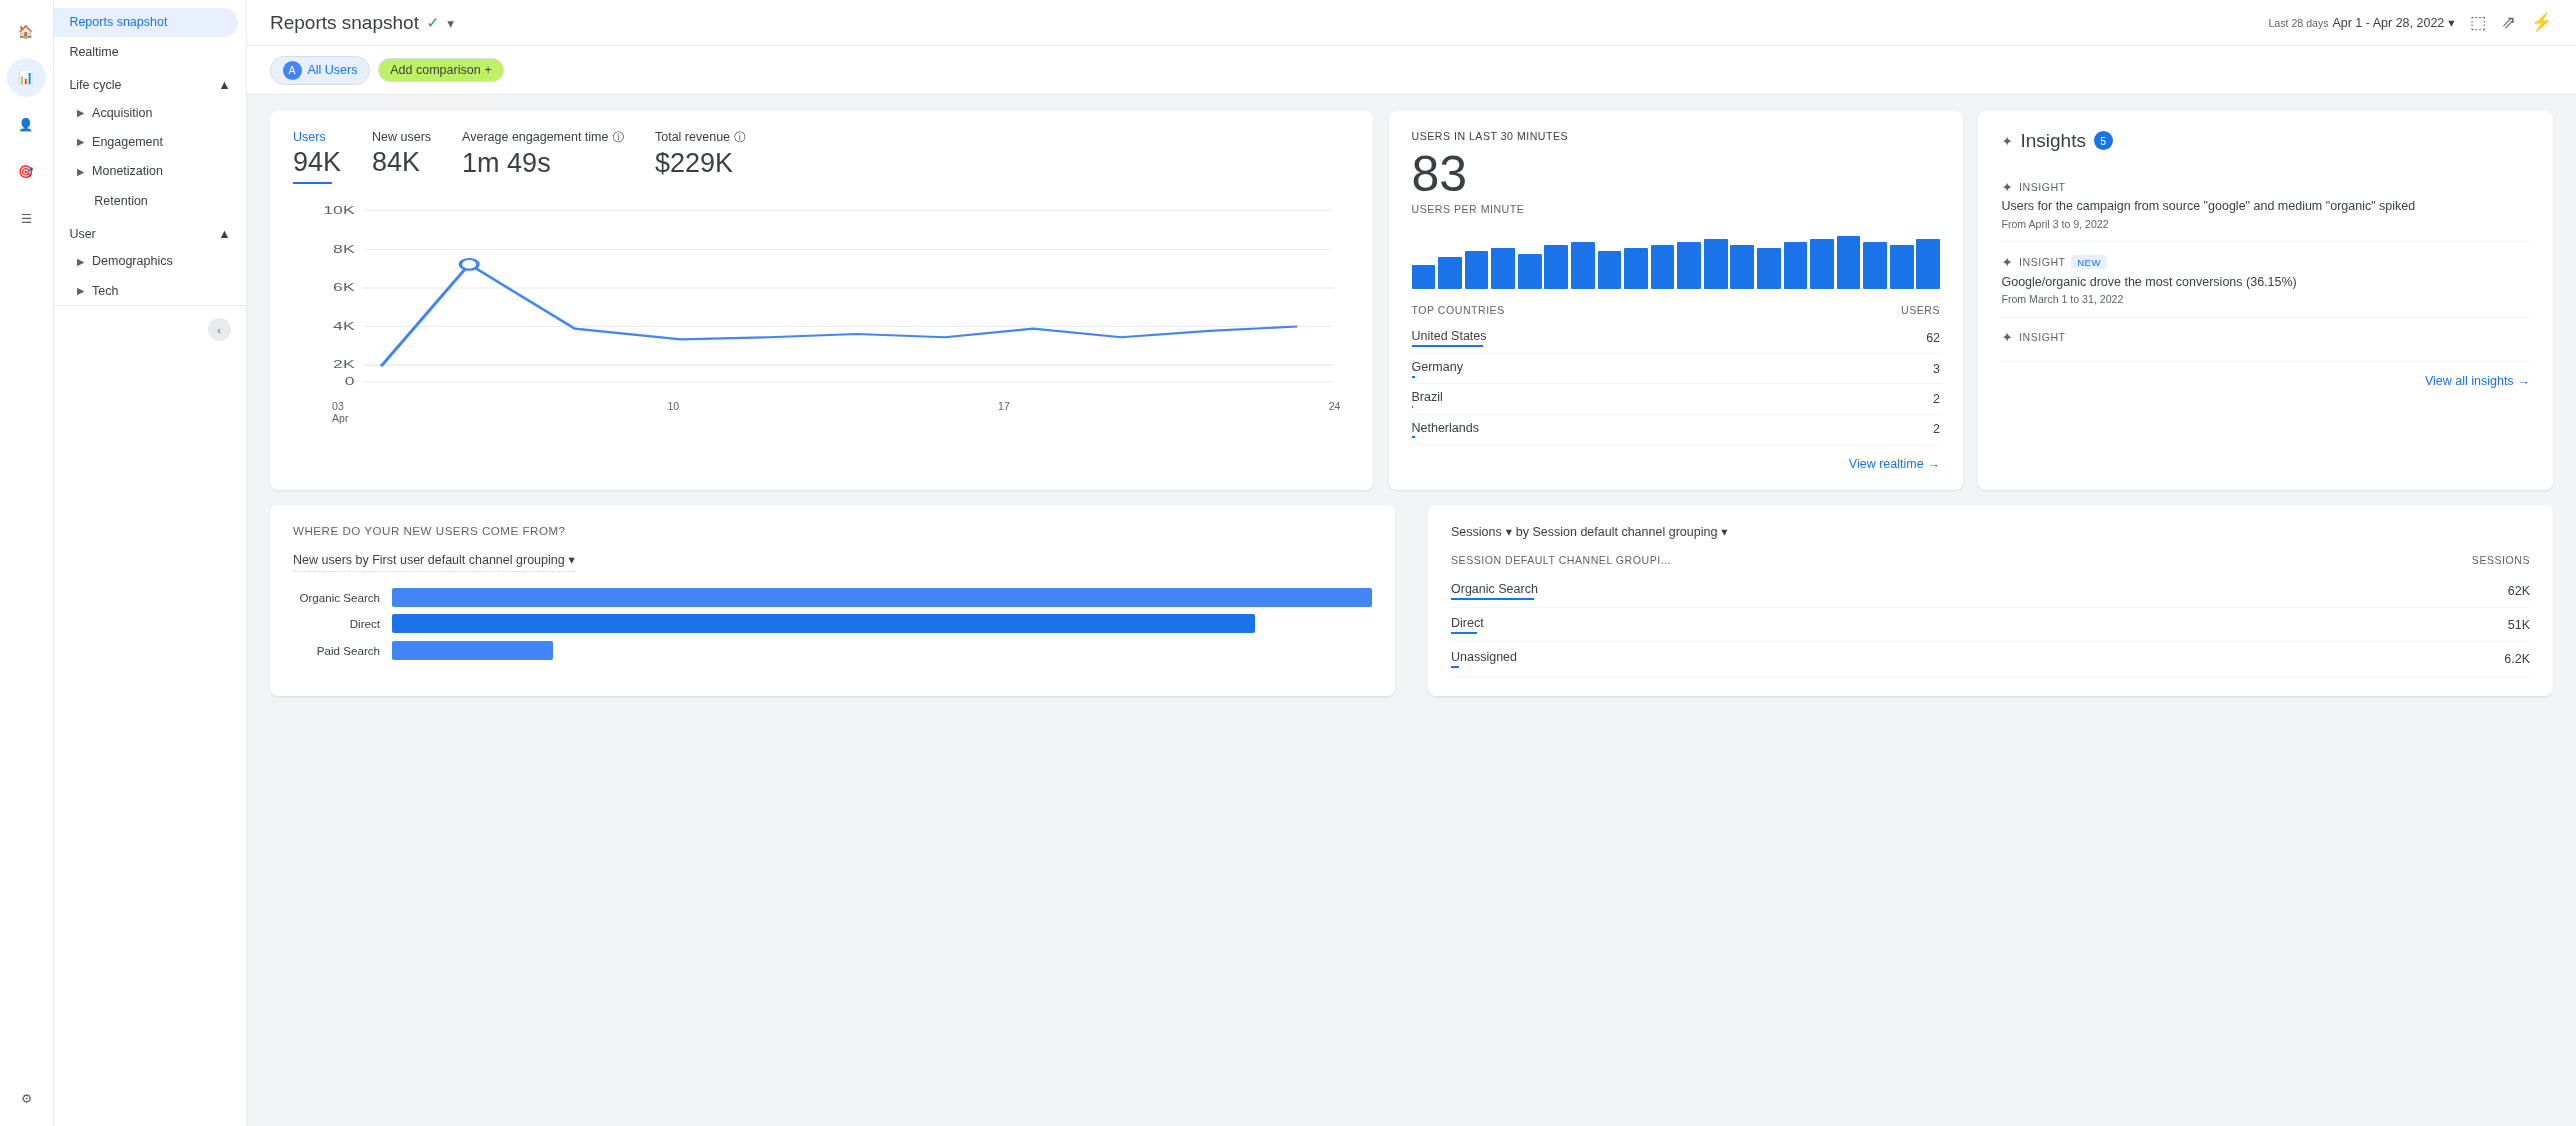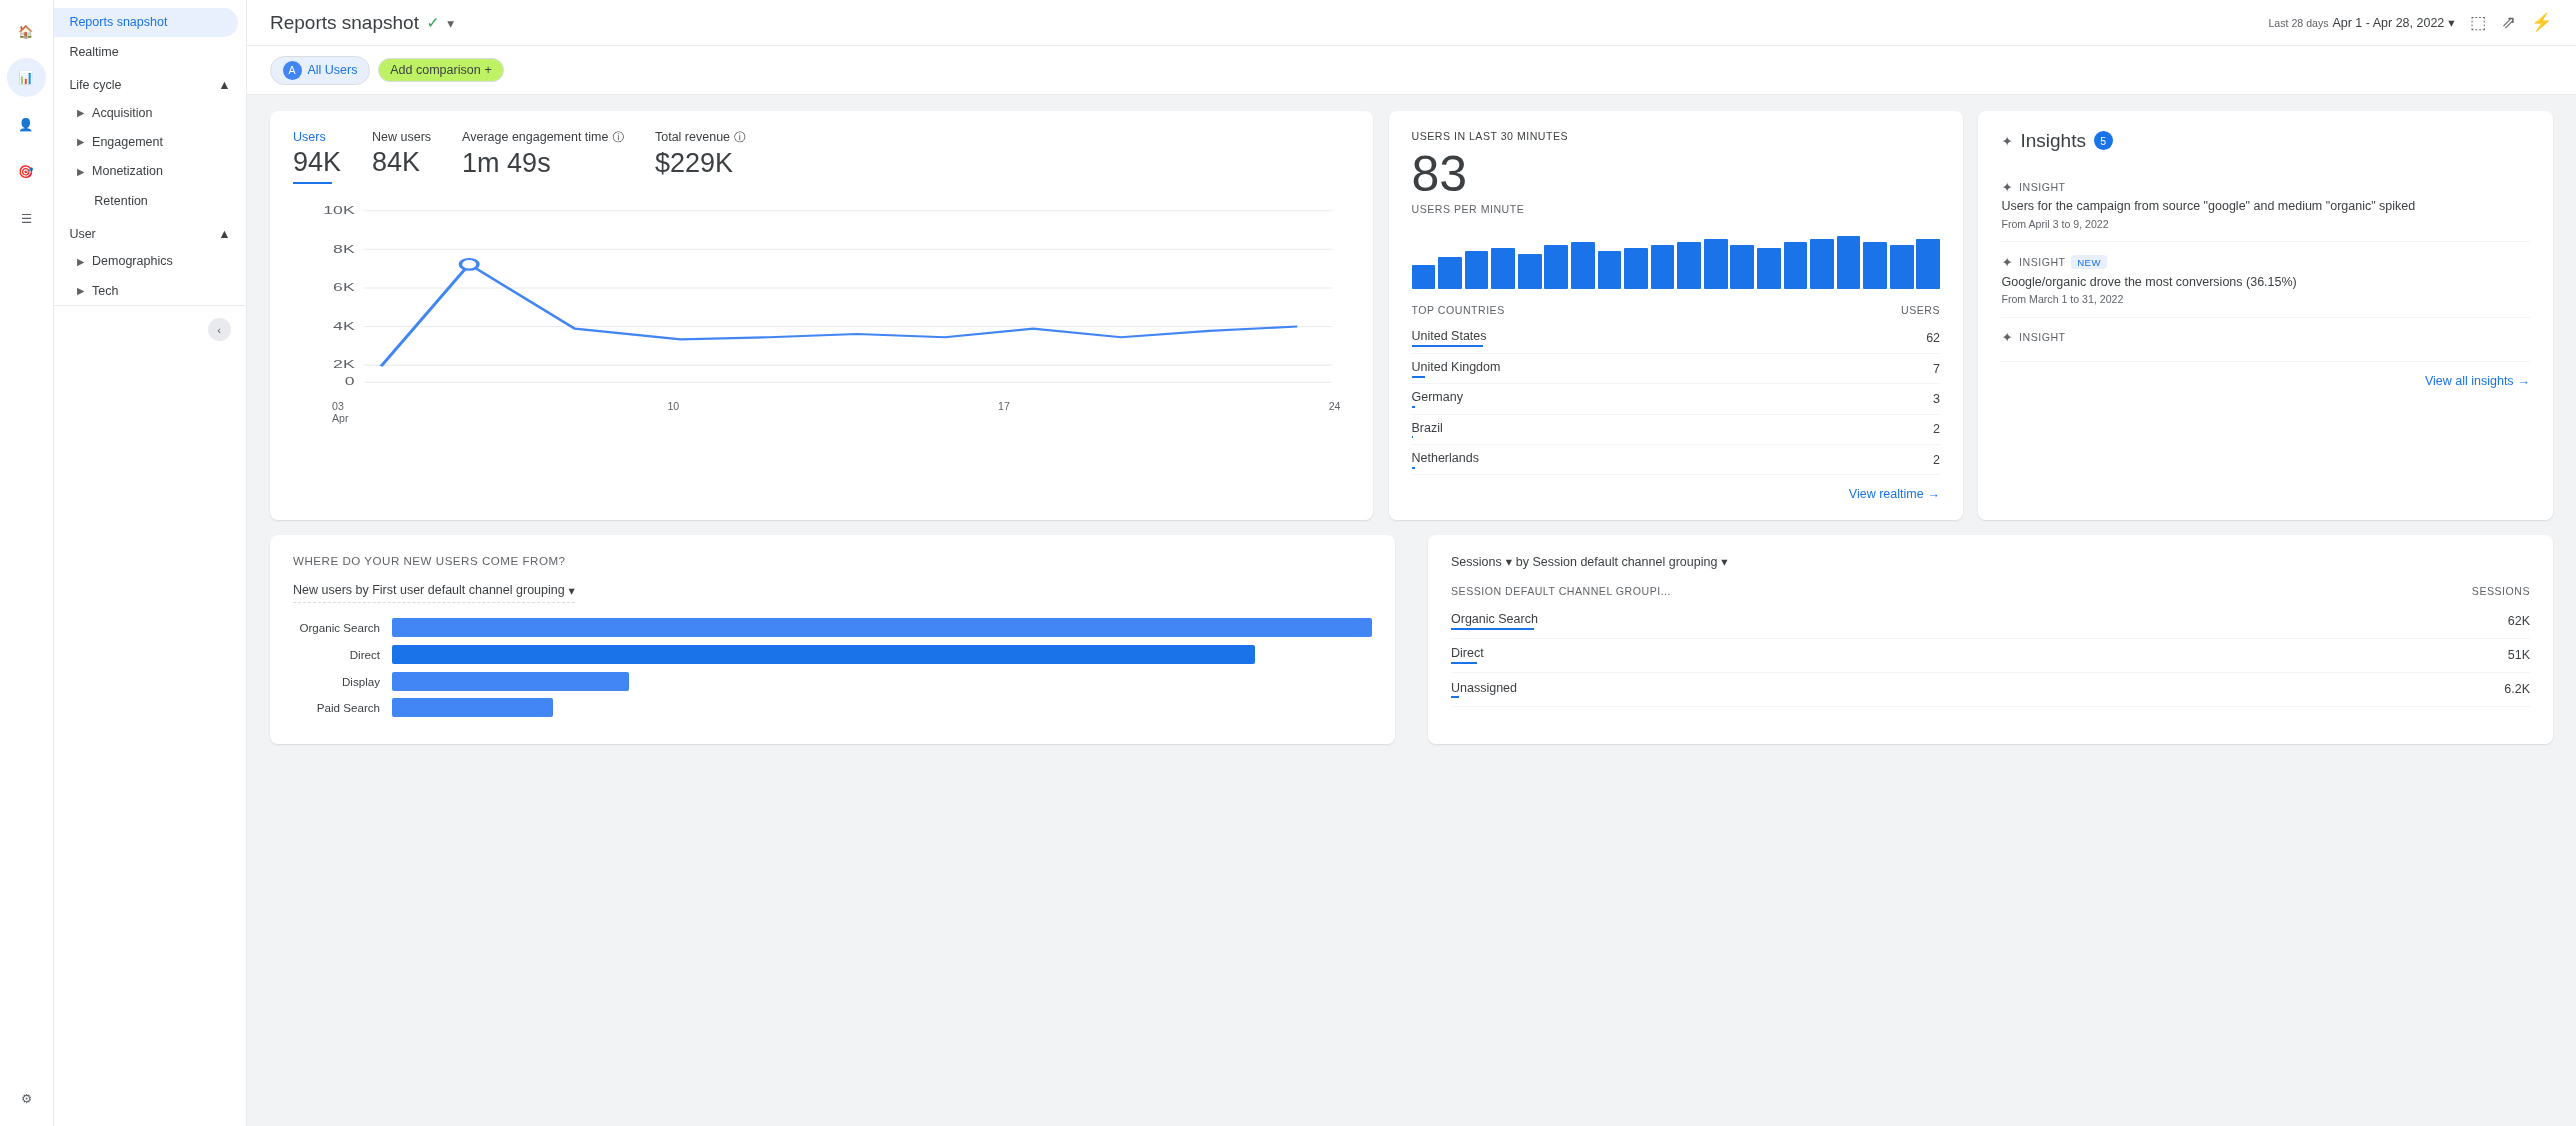--- a/index.html
+++ b/index.html
@@ -333,27 +333,20 @@
             </div>
             <div class="country-row">
               <div>
                 <div class="country-name">United States</div>
                 <div class="country-bar" style="width:95%;"></div>
               </div>
               <div class="country-count">62</div>
             </div>
             <div class="country-row">
               <div>
-                <div class="country-name">United Kingdom</div>
-                <div class="country-bar" style="width:15%;"></div>
-              </div>
-              <div class="country-count">7</div>
-            </div>
-            <div class="country-row">
-              <div>
                 <div class="country-name">Germany</div>
                 <div class="country-bar" style="width:7%;"></div>
               </div>
               <div class="country-count">3</div>
             </div>
             <div class="country-row">
               <div>
                 <div class="country-name">Brazil</div>
                 <div class="country-bar" style="width:5%;"></div>
               </div>
@@ -423,24 +416,20 @@
             <span>▾</span>
           </div>
           <div class="bar-chart-area">
             <div class="bar-row">
               <span class="bar-label">Organic Search</span>
               <div class="bar-fill" style="width:95%;"></div>
             </div>
             <div class="bar-row">
               <span class="bar-label">Direct</span>
               <div class="bar-fill" style="width:80%;background:#1a73e8;"></div>
-            </div>
-            <div class="bar-row">
-              <span class="bar-label">Display</span>
-              <div class="bar-fill" style="width:22%;background:#4285f4;"></div>
             </div>
             <div class="bar-row">
               <span class="bar-label">Paid Search</span>
               <div class="bar-fill" style="width:15%;background:#4285f4;"></div>
             </div>
           </div>
         </div>
 
         <div class="campaign-card">
           <div style="display:flex;align-items:center;gap:3.9px;margin-bottom:15.4px;font-size:12.5px;color:#3c4043;">

